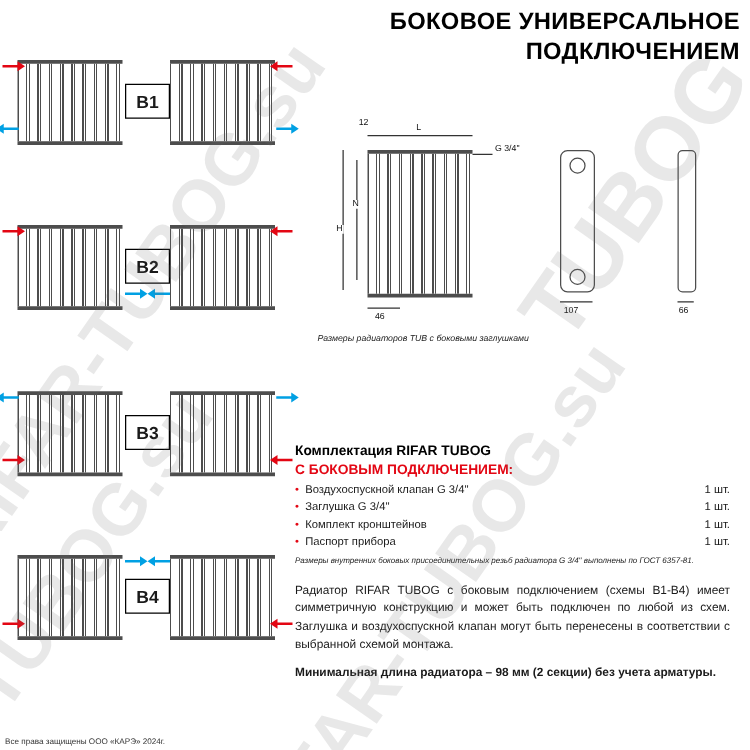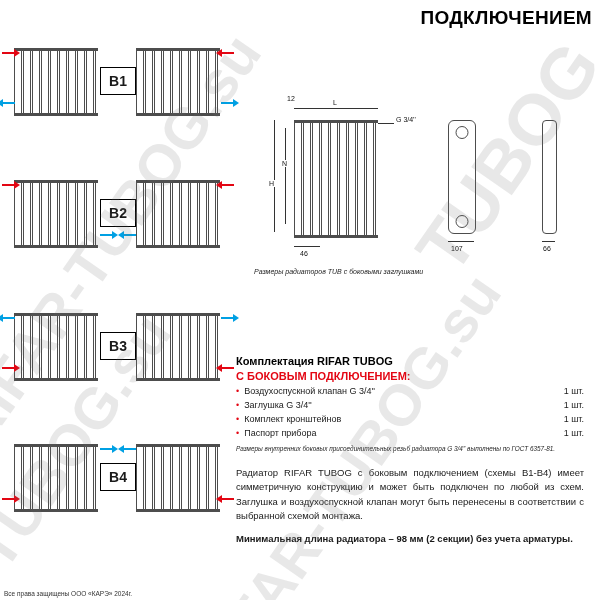--- a/index.html
+++ b/index.html
@@ -66,20 +66,21 @@
 <body>
 
 <div class="page">
 
   <span class="wm" id="wm1">RIFAR-TUBOG.su</span>
   <span class="wm" id="wm2">RIFAR-TUBOG.su</span>
   <span class="wm" id="wm3">RIFAR-TUBOG.su</span>
   <span class="wm" id="wm4">TUBOG</span>
 
   <div class="header">
+    <div>БОКОВОЕ УНИВЕРСАЛЬНОЕ</div>
     <div>ПОДКЛЮЧЕНИЕМ</div>
   </div>
 
   <div class="scheme" style="top:40px">
     <div class="radiator" style="left:6px"></div>
     <div class="labelbox">
       <span>В1</span>
     </div>
     <div class="radiator" style="left:128px"></div>
     <span class="arrow red right" style="left:-6px;top:12px"></span>

